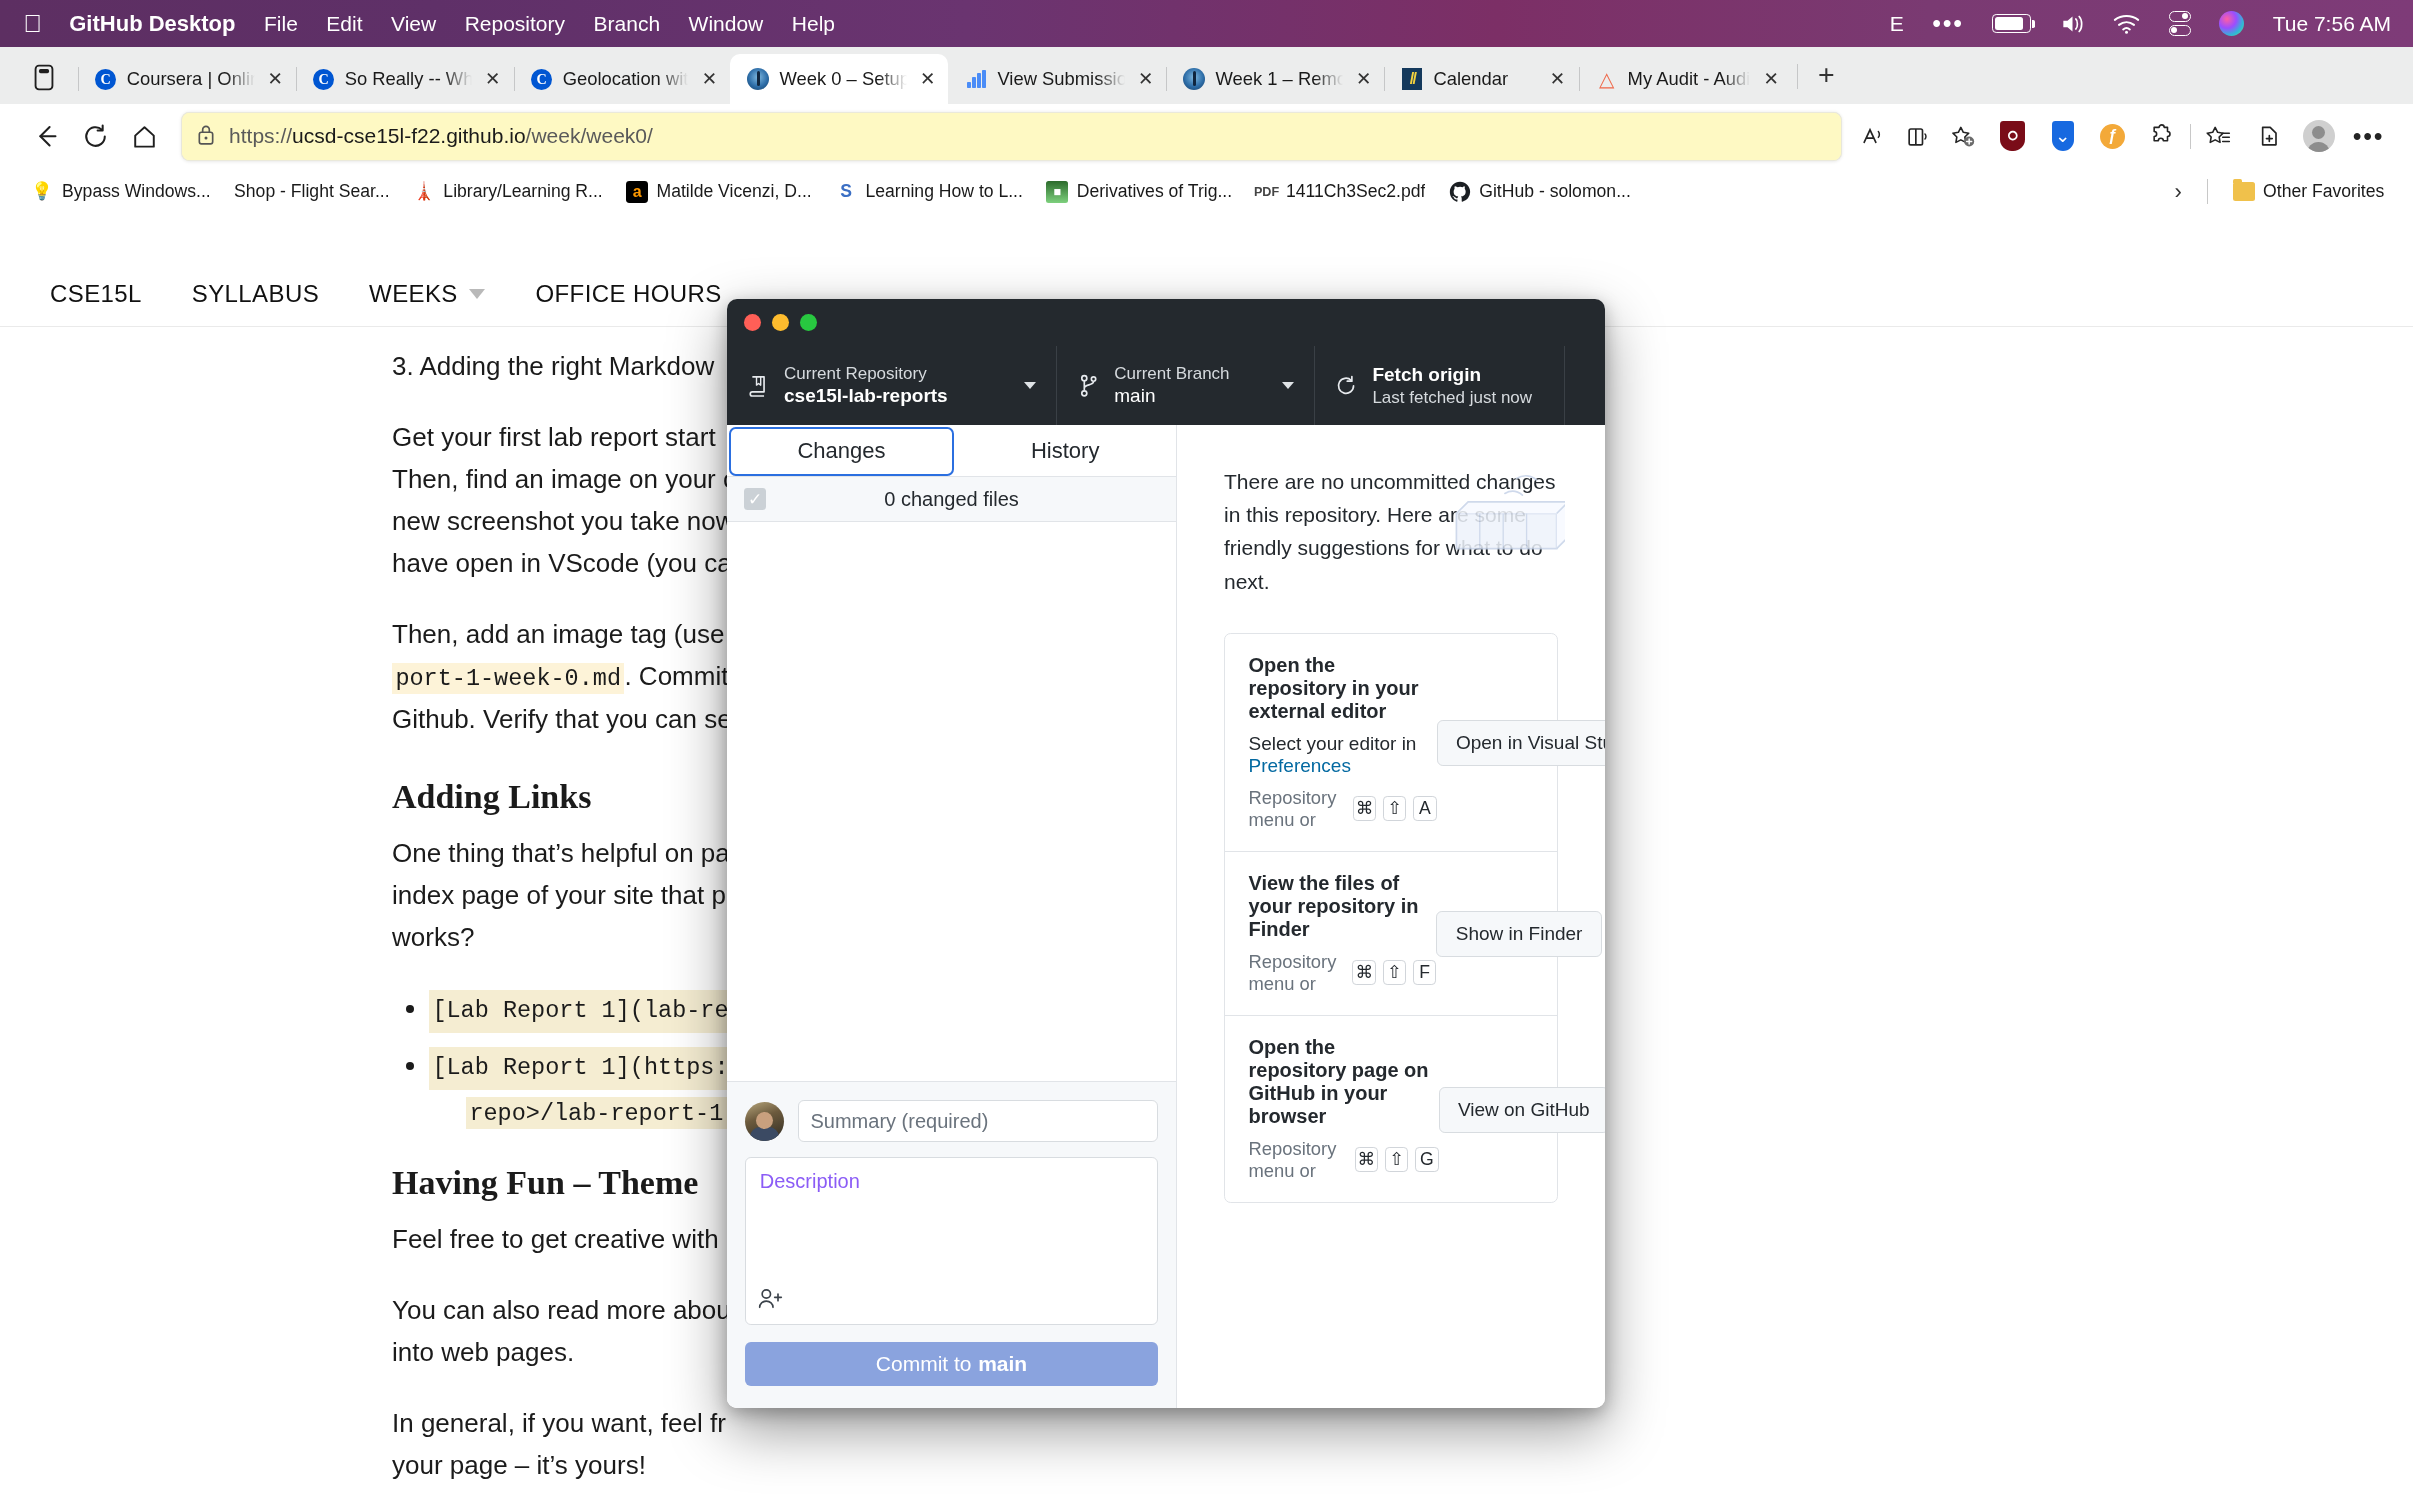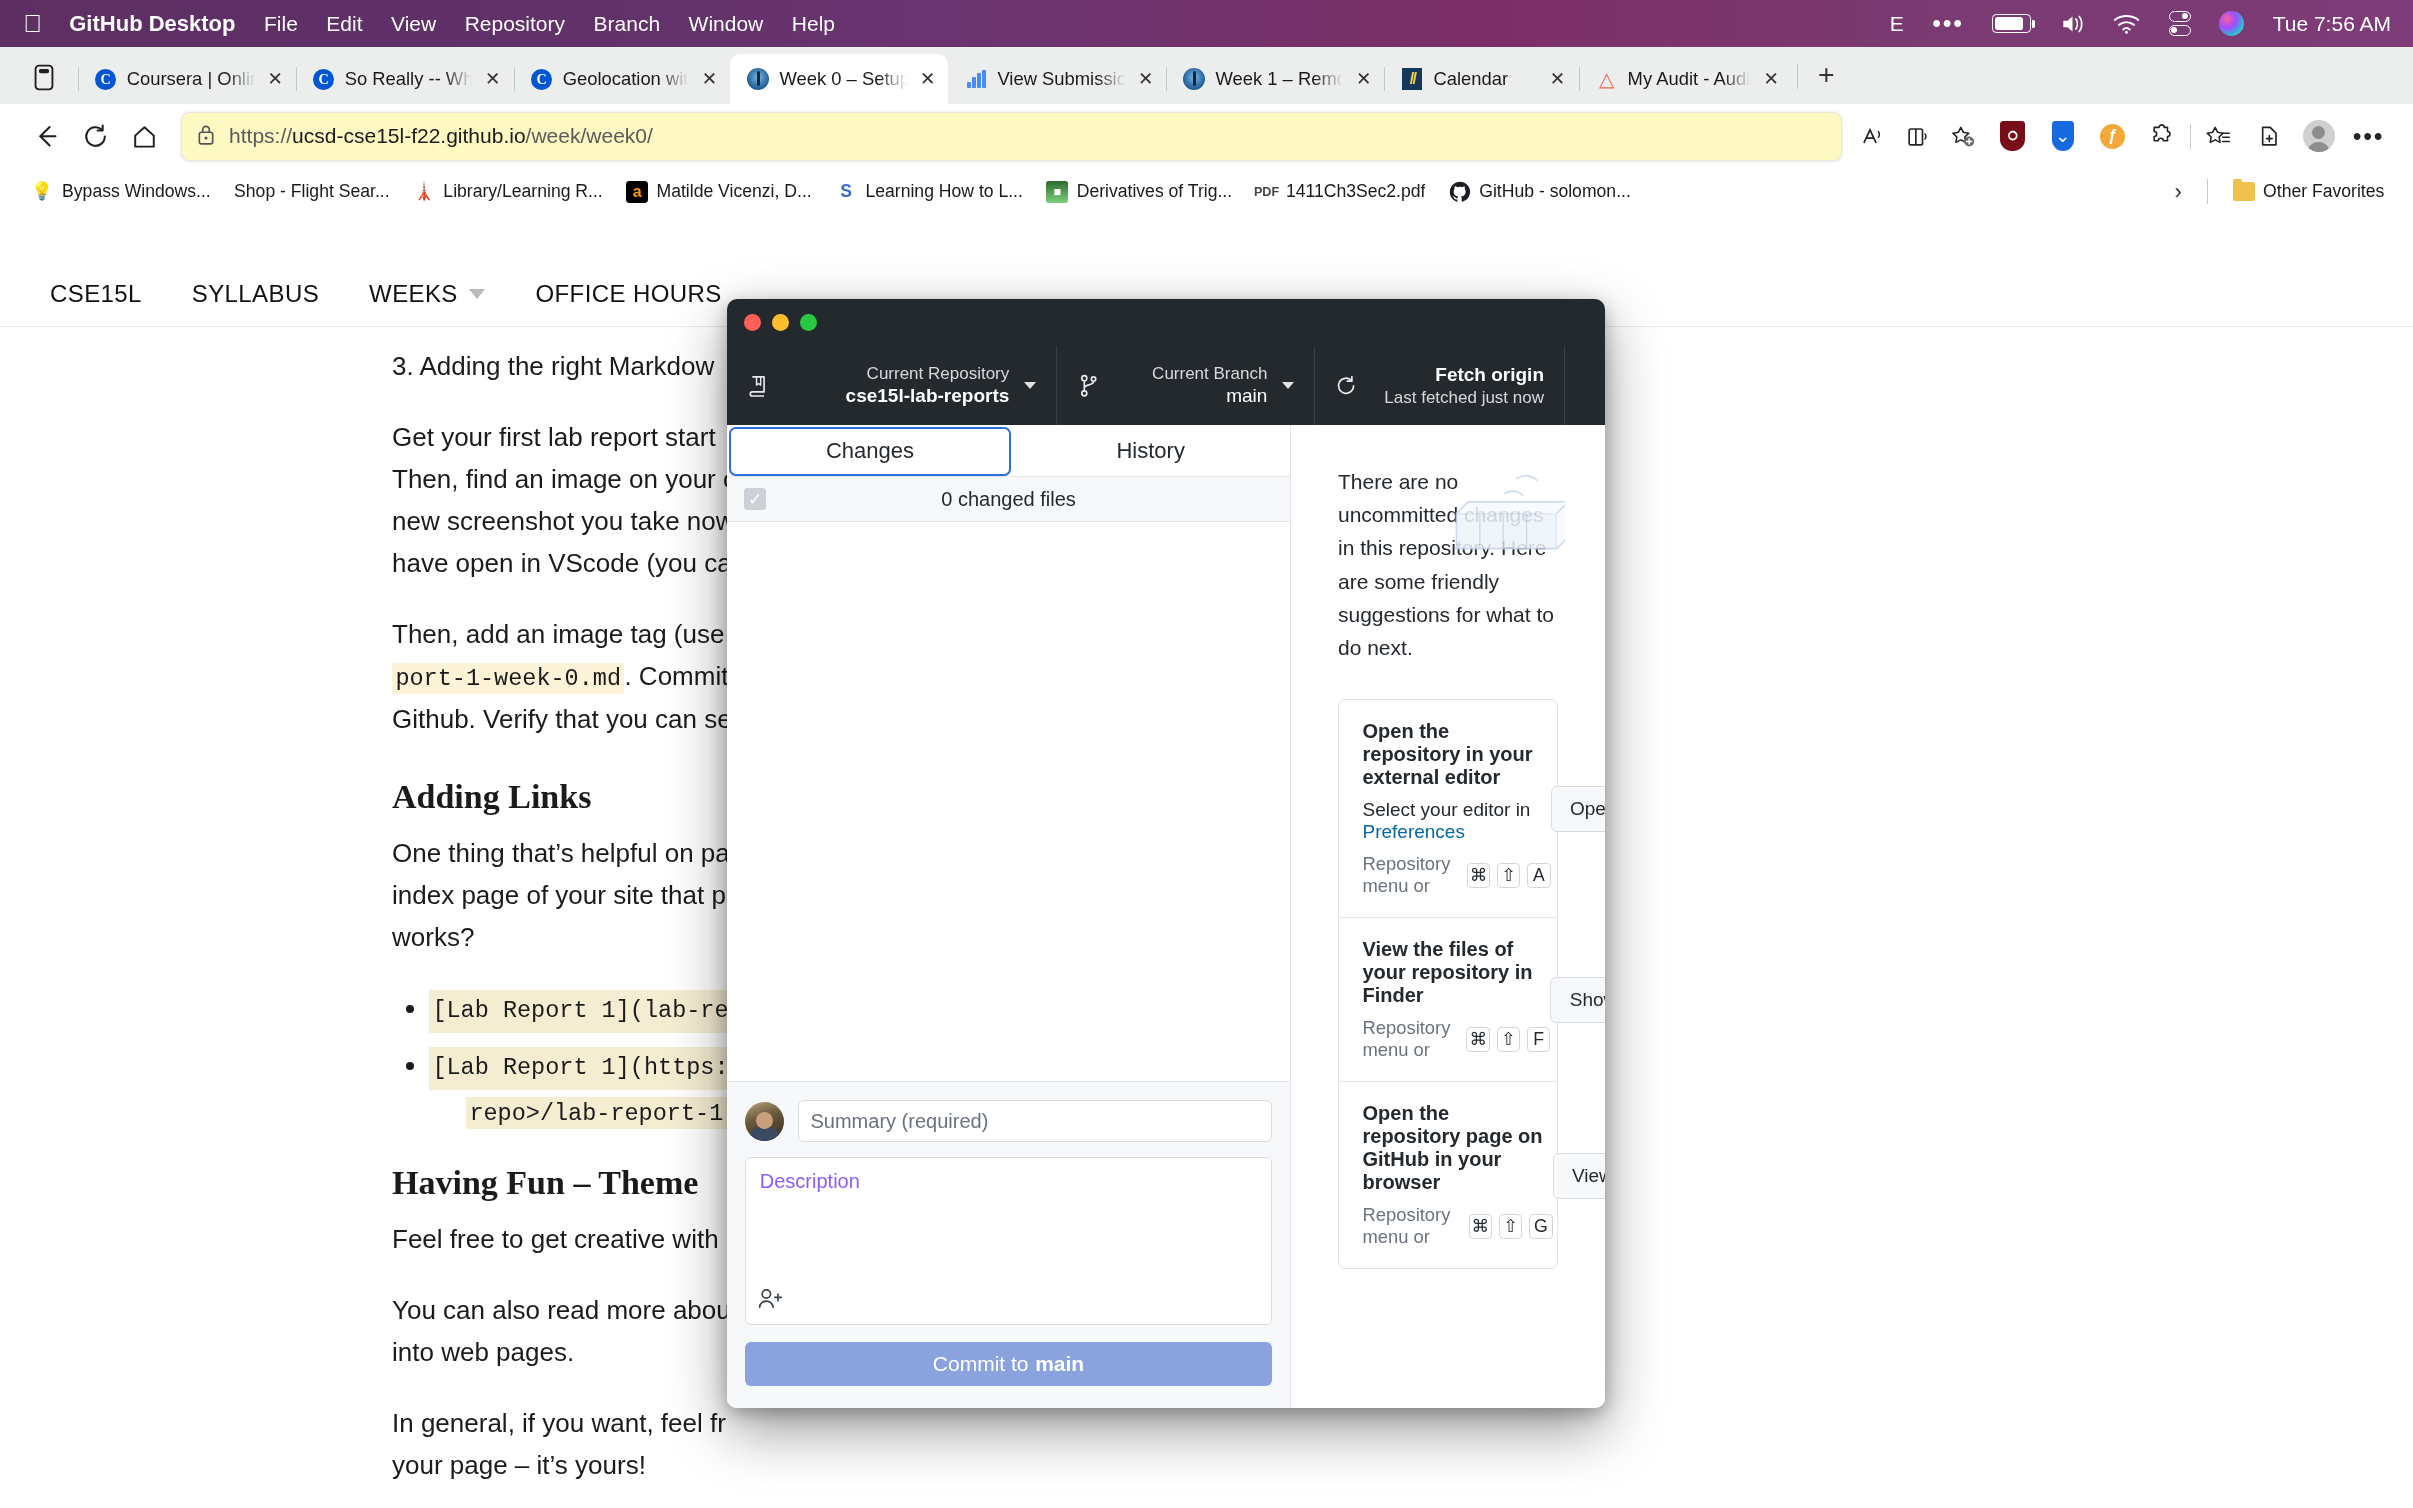--- a/index.html
+++ b/index.html
@@ -161,29 +161,29 @@
   .dot.r { background:#ff5f57; } .dot.y { background:#febc2e; } .dot.g { background:#28c840; }
   .gh-toolbar { height: 79px; background:#24292e; display:flex; align-items:stretch; }
   .gh-tb-cell {
     display:flex; align-items:center; gap: 15px; padding: 0 20px;
     border-right: 0.8px solid #3a4046; color:#fff; position: relative;
   }
   .gh-tb-cell.repo { width: 518px; }
   .gh-tb-cell.branch { width: 399px; }
   .gh-tb-cell.fetch { width: 385px; }
   .gh-tb-cell.spacer { flex: 1; border-right: none; }
-  .gh-tb-text { display:flex; flex-direction: column; justify-content:center; flex:1;align-items:flex-end; }
+  .gh-tb-text { display:flex; flex-direction: column; justify-content:center; flex:1; }
   .gh-tb-label { font-size: 17px; color: #d6dade; line-height: 1.25; }
   .gh-tb-value { font-size: 19px; color: #ffffff; font-weight: bold; line-height: 1.3; }
   .gh-tb-value.normal { font-weight: normal; }
   .gh-tb-caret { width:0;height:0;border-left:6.7px solid transparent;border-right:6.7px solid transparent;border-top:7.5px solid #dfe3e6; }
   .gh-ico { width: 22px; height: 25px; display:flex; align-items:center; justify-content:center; color:#e7eaee; flex:none; }
 
   .gh-body { display:flex; height: calc(1109px - 47px - 79px); }
-  .gh-left { width: 564px; border-right:0.8px solid #e1e4e8; display:flex; flex-direction:column; background:#fff; }
+  .gh-left { width: 450px; border-right:0.8px solid #e1e4e8; display:flex; flex-direction:column; background:#fff; }
   .gh-tabs { display:flex; height: 52px; border-bottom: 0.8px solid #e1e4e8; background:#fff; }
   .gh-tab {
     flex:1; display:flex; align-items:center; justify-content:center;
     font-size: 22px; color: #24292e; position: relative;
   }
   .gh-tab.active {
     border: 2.5px solid #2b6fe0; border-radius: 6.7px; margin: 1.7px 0 0 1.7px;
     background:#fff; z-index: 2;
   }
   .changed-row {

